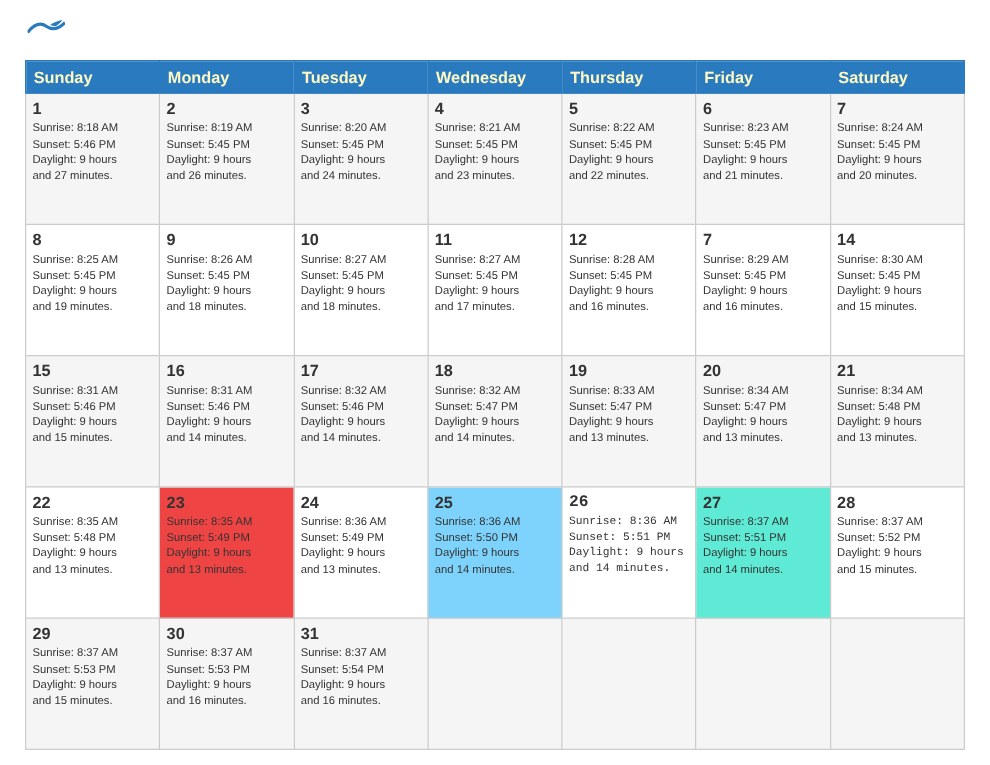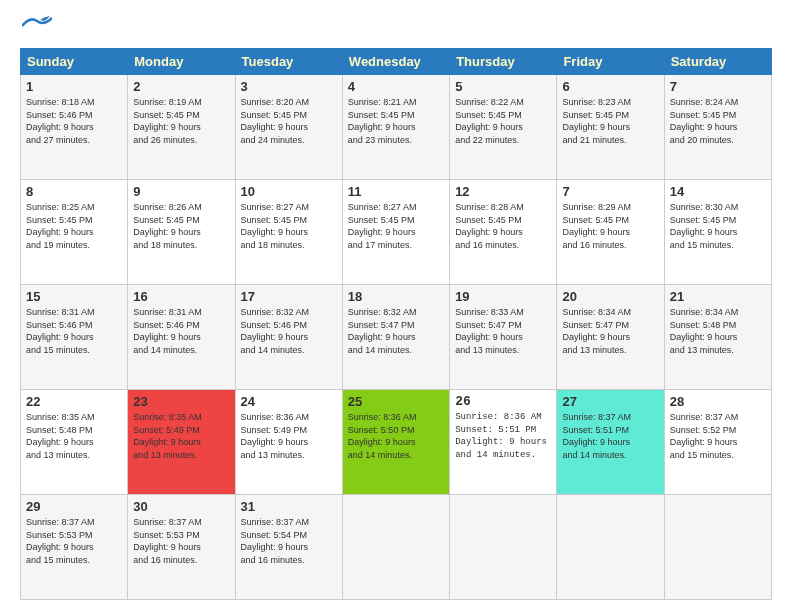--- a/index.html
+++ b/index.html
@@ -218,21 +218,21 @@
             <div class="day-info">Sunrise: 8:35 AM<br>Sunset: 5:48 PM<br>Daylight: 9 hours<br>and 13 minutes.</div>
           </td>
           <td style="background: #ef4444; margin-top: 44px;">
             <span class="day-num">23</span>
             <div class="day-info">Sunrise: 8:35 AM<br>Sunset: 5:49 PM<br>Daylight: 9 hours<br>and 13 minutes.</div>
           </td>
           <td style="background: rgb(255, 255, 255); margin-top: 12px;">
             <span class="day-num">24</span>
             <div class="day-info">Sunrise: 8:36 AM<br>Sunset: 5:49 PM<br>Daylight: 9 hours<br>and 13 minutes.</div>
           </td>
-          <td style="background: #84cc16;">
+          <td style="background: #7dd3fc;">
             <span class="day-num">25</span>
             <div class="day-info">Sunrise: 8:36 AM<br>Sunset: 5:50 PM<br>Daylight: 9 hours<br>and 14 minutes.</div>
           </td>
           <td style="background: rgb(255, 255, 255); font-family: Liberation Mono, monospace;">
             <span class="day-num">26</span>
             <div class="day-info">Sunrise: 8:36 AM<br>Sunset: 5:51 PM<br>Daylight: 9 hours<br>and 14 minutes.</div>
           </td>
           <td style="background: #5eead4;">
             <span class="day-num">27</span>
             <div class="day-info">Sunrise: 8:37 AM<br>Sunset: 5:51 PM<br>Daylight: 9 hours<br>and 14 minutes.</div>

